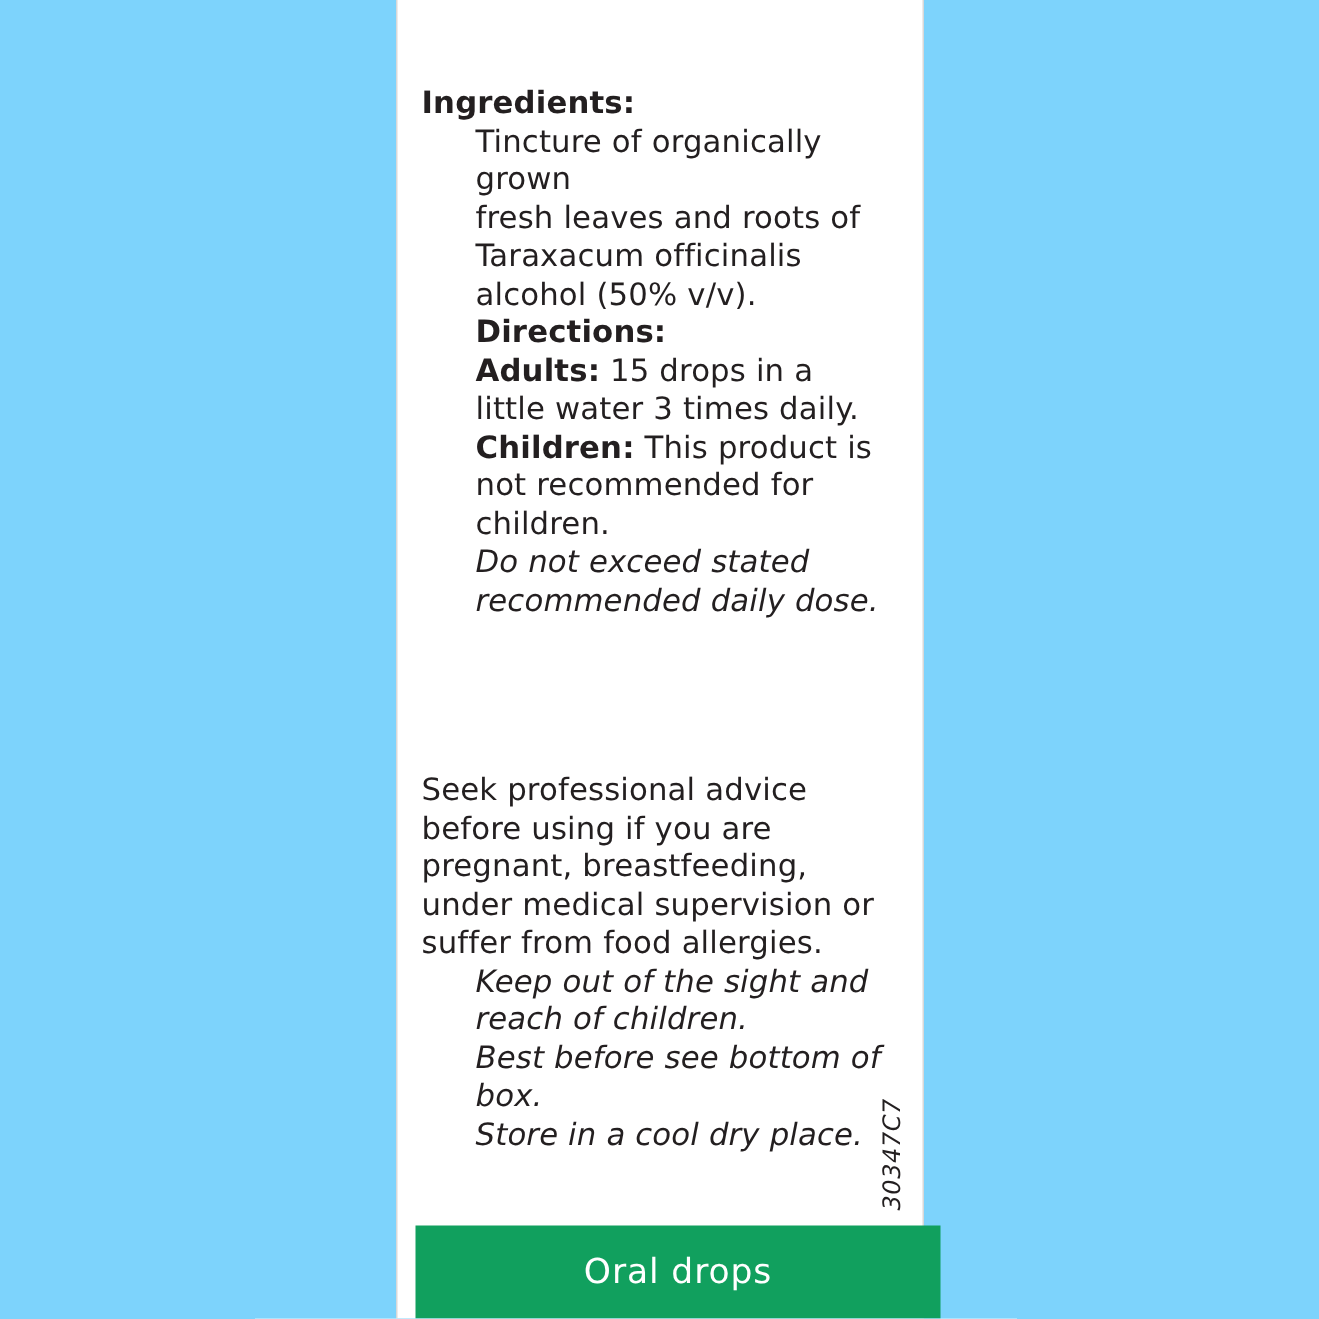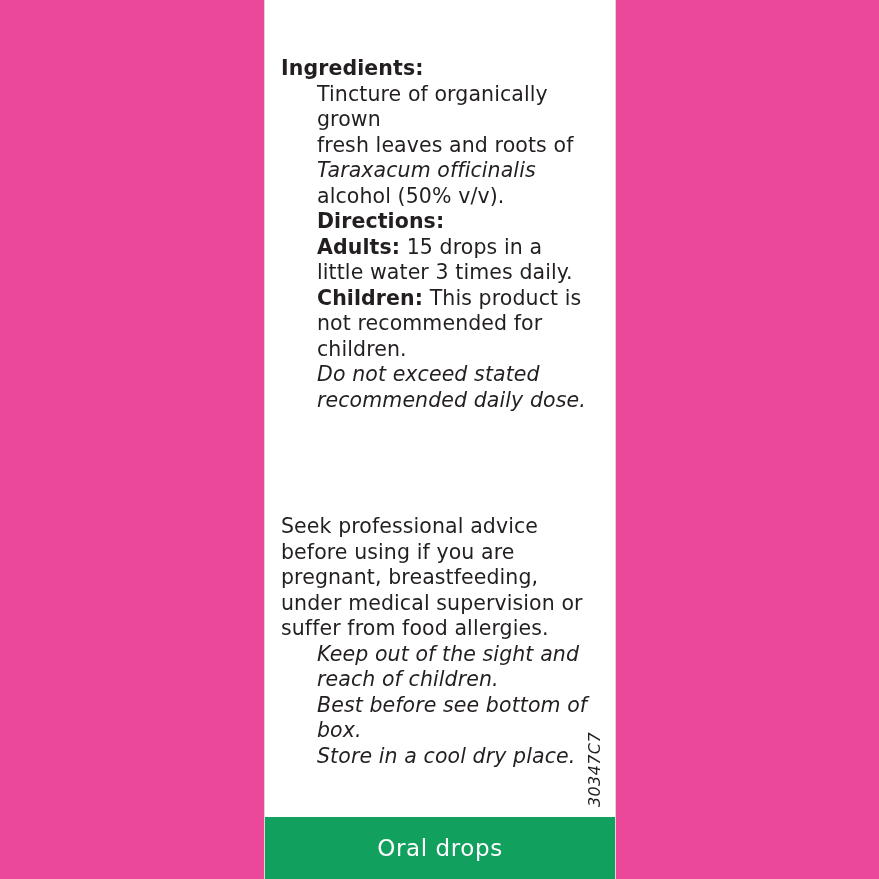--- a/index.html
+++ b/index.html
@@ -10,21 +10,21 @@
     width: 879px;
     height: 879px;
     background: #ffffff;
     font-family: "DejaVu Sans", sans-serif;
     overflow: hidden;
   }
   #page {
     position: relative;
     width: 879px;
     height: 879px;
-    background: #ec4899;
+    background: #7dd3fc;
   }
   
   #panel {
     position: absolute;
     left: 264px;
     top: 0;
     width: 352px;
     height: 879px;
     background: #ffffff;
     border-left: 1px solid #d8d8d8;
@@ -49,21 +49,20 @@
     margin-left: 36px;
   }
   .gap {
     margin-top: 18px;
     font-style: italic;
   }
   .hdr {
     font-weight: bold;
   }
   .ital {
-    font-style: italic;
   }
   .lead {
     font-weight: bold;
   }
   #lower-block {
     position: absolute;
     left: 16px;
     top: 514px;
     width: 315px;
   }
@@ -85,21 +84,21 @@
     letter-spacing: 0.4px;
     font-style: italic;
     writing-mode: vertical-rl;
     text-orientation: mixed;
     transform: rotate(180deg);
     white-space: nowrap;
   }
   
   #footer-band {
     position: absolute;
-    left: 0;
+    left: 12px;
     bottom: 0;
     width: 100%;
     height: 62px;
     background: #11a05e;
     display: flex;
     align-items: center;
     justify-content: center;
     text-align: right;
   }
   #footer-band .footer-text {

